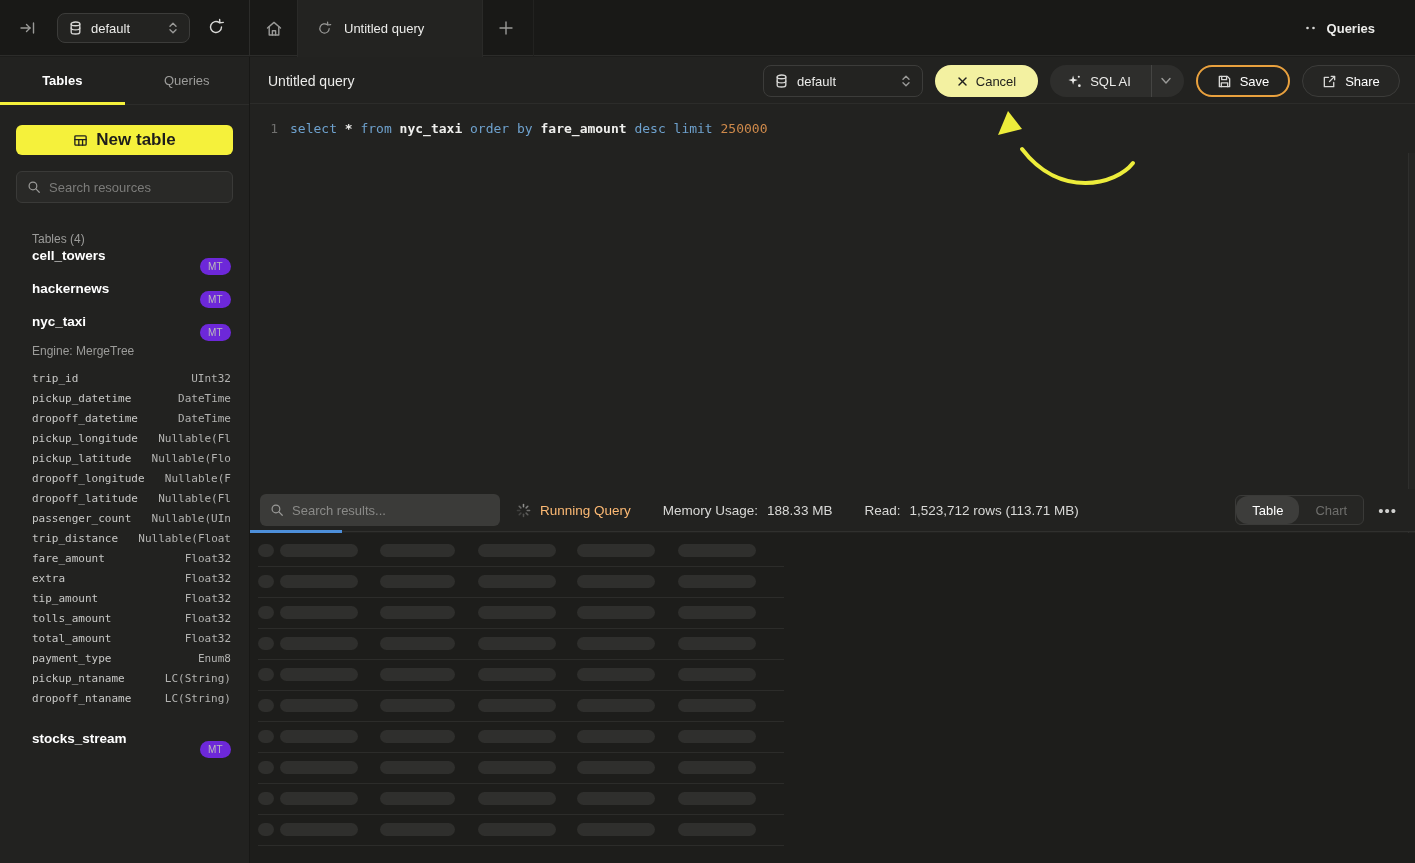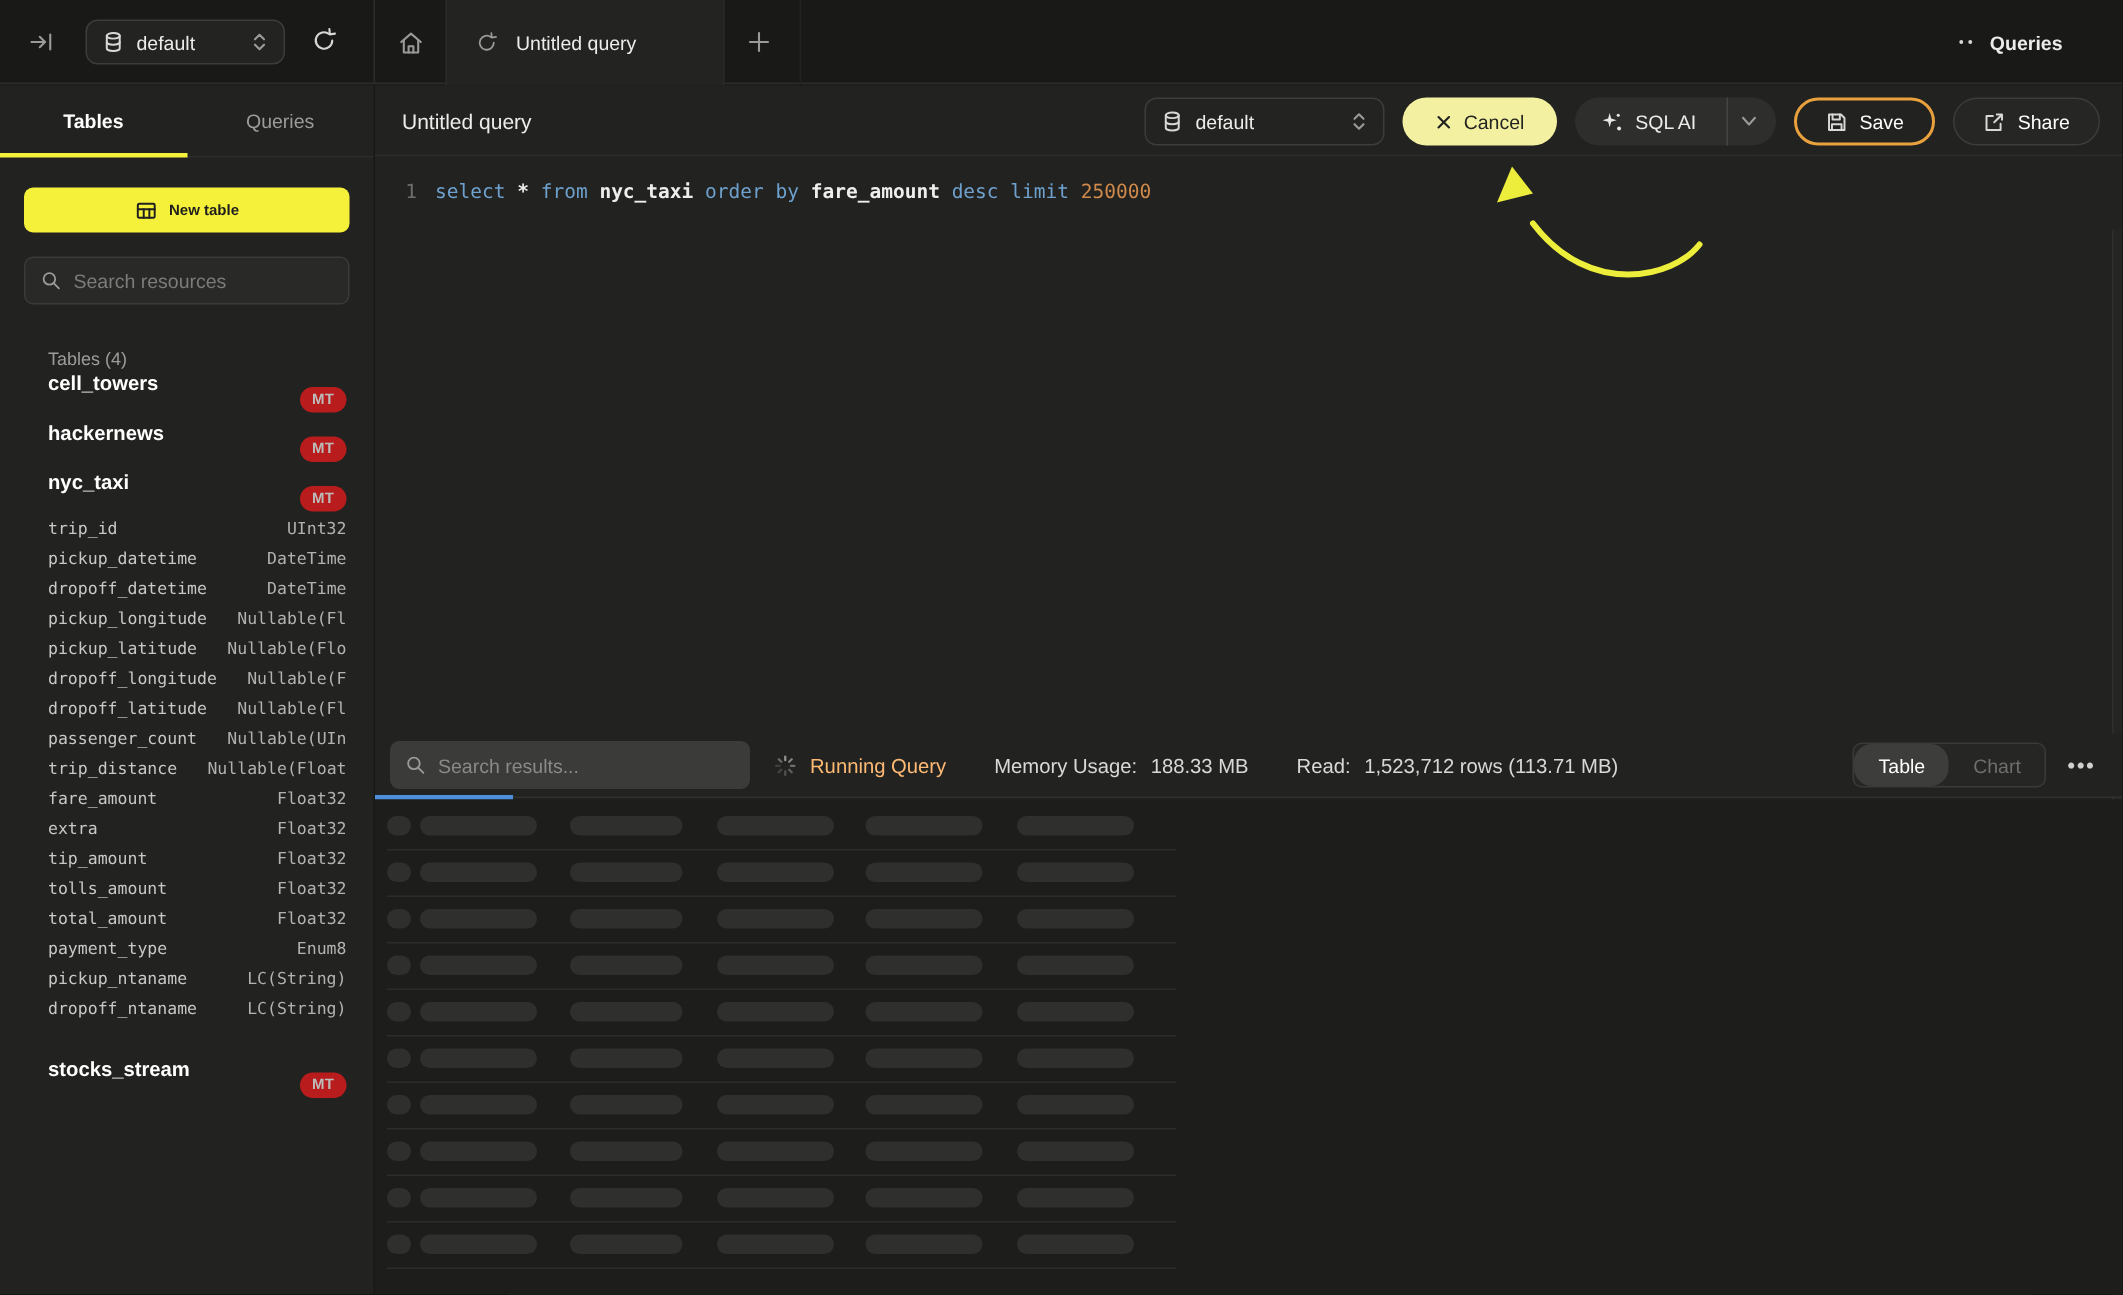--- a/index.html
+++ b/index.html
@@ -40,35 +40,35 @@
   #sidebar { position:absolute; left:0; top:57px; width:250px; height:806px;
     background:#222220; border-right:1px solid #181816; }
   #sidebar-tabs { position:relative; height:48px; border-bottom:1px solid #2c2c2a; display:flex; }
   .side-tab { width:125px; display:flex; align-items:center; justify-content:center;
     cursor:pointer; font-size:13px; }
   .side-tab.active { color:#ffffff; font-weight:600; }
   .side-tab.inactive { color:#9c9c9a; }
   #tab-underline { position:absolute; left:0; bottom:-1px; width:125px; height:3px; background:#f5f13b; }
   #new-table-btn { position:absolute; left:16px; top:68px; width:217px; height:30px;
     background:#f5f13b; border:none; border-radius:6px; display:flex; align-items:center;
-    justify-content:center; gap:8px; color:#1d1d1b; font-weight:600; font-size:10px;
+    justify-content:center; gap:8px; color:#1d1d1b; font-weight:600; font-size:17px;
     font-family:"Liberation Sans",sans-serif; cursor:pointer; }
   #search-resources { position:absolute; left:16px; top:114px; width:217px; height:32px;
     background:#292927; border:1px solid #3a3a38; border-radius:6px;
     display:flex; align-items:center; gap:8px; padding:0 10px; }
   #search-resources input, #search-results input {
     background:transparent; border:none; outline:none; color:#d8d8d6; width:100%;
     font-family:"Liberation Sans",sans-serif; font-size:13px; }
   #search-resources input::placeholder { color:#7c7c7a; }
   #tables-section-label { position:absolute; left:32px; top:163px; font-size:12px; color:#9c9c9a;margin-top:12px; }
   #tables-list { position:absolute; left:16px; top:182px; width:217px; }
   .table-row { height:33px; display:flex; align-items:center; justify-content:space-between;
     padding:0 2px 0 16px; cursor:pointer; }
   .table-name { color:#ffffff; font-size:13.5px; font-weight:600; }
-  .mt-badge { background:#b91c1c; color:#bcbcba; font-size:10px; font-weight:700;
+  .mt-badge { background:#6d28d9; color:#bcbcba; font-size:10px; font-weight:400;
     border-radius:9px; padding:3px 8px; letter-spacing:.3px;margin-top:22px; }
   .engine-line { height:26px; line-height:26px; padding-left:16px; font-size:12px; color:#9c9c9a; }
   .cols { padding:4px 2px 14px 16px; }
   .col-row { height:20px; display:flex; align-items:center; justify-content:space-between;
     font-family:"DejaVu Sans Mono", monospace; font-size:11px; white-space:nowrap; }
   .col-name { color:#c8c8c6; }
   .col-type { color:#b2b2b0; }
 
   
   #main { position:absolute; left:250px; top:57px; width:1165px; height:806px; background:#222220; }
@@ -262,20 +262,21 @@
           <span class="mt-badge">MT</span>
         </div>
         <div class="table-row">
           <span class="table-name">hackernews</span>
           <span class="mt-badge">MT</span>
         </div>
         <div class="table-row">
           <span class="table-name">nyc_taxi</span>
           <span class="mt-badge">MT</span>
         </div>
+        <div class="engine-line">Engine: MergeTree</div>
         <div class="cols">
           <div class="col-row">
             <span class="col-name">trip_id</span>
             <span class="col-type">UInt32</span>
           </div>
           <div class="col-row">
             <span class="col-name">pickup_datetime</span>
             <span class="col-type">DateTime</span>
           </div>
           <div class="col-row">

